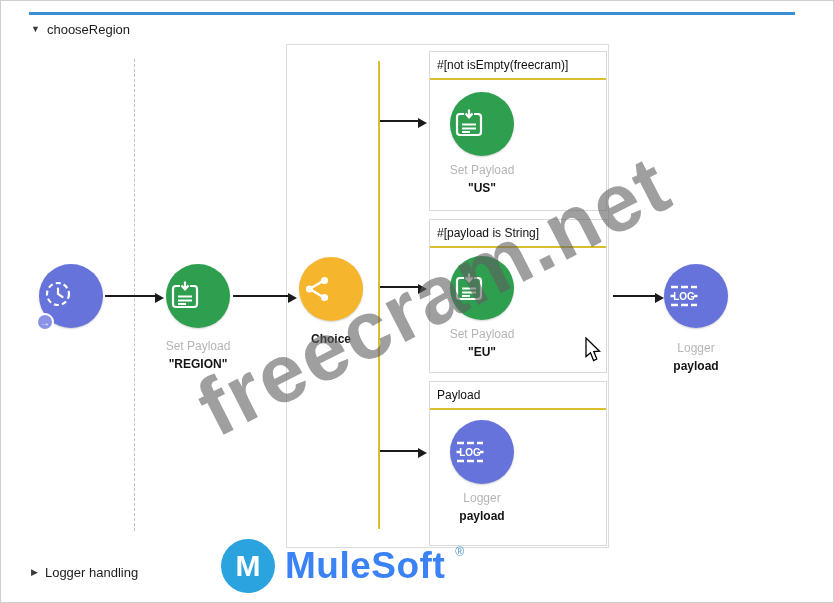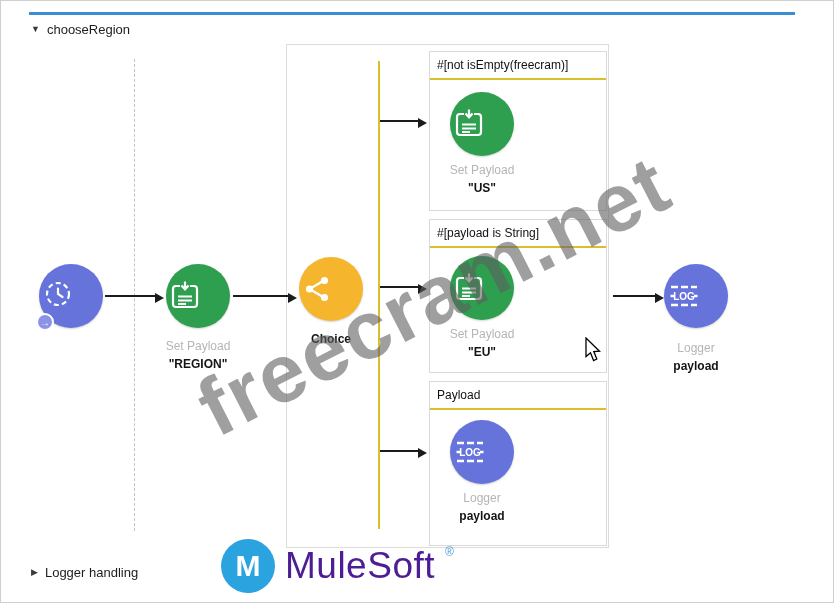--- a/index.html
+++ b/index.html
@@ -33,21 +33,21 @@
 
   .route { position:absolute; left:428px; width:178px; border:1px solid #d9d9d9; background:#ffffff; z-index:2; }
   .route .cond { position:absolute; left:7px; top:6px; font-size:12px; color:#111111; white-space:nowrap; }
   .route .rule { position:absolute; left:0; right:0; top:26px; height:2px; background:#d9bf2b; }
   .route .node { left:20px; }
   .route .lbl { left:0; width:104px; }
 
   .brand { position:absolute; left:220px; top:538px; display:flex; align-items:center; gap:10px; z-index:5; }
   .brand-circle { width:54px; height:54px; border-radius:50%; background:#2ba3de; display:flex; align-items:center; justify-content:center; }
   .brand-circle span { color:#ffffff; font-weight:bold; font-size:30px; }
-  .brand-text { font-size:37px; font-weight:normal; color:#4c1d95; letter-spacing:.5px; }
+  .brand-text { font-size:37px; font-weight:bold; color:#3b82f6; letter-spacing:.5px; }
   .brand-reg { font-size:12px; color:#4d9bd1; align-self:flex-start; margin-top:6px; }
 
   .watermark { position:absolute; left:128px; top:248px; width:610px; text-align:center;
     transform:rotate(-27deg); font-size:82px; font-weight:bold; letter-spacing:2px;
     color:rgba(95,95,95,.6); z-index:40; pointer-events:none; white-space:nowrap; }
 
   .cursor { position:absolute; left:583px; top:336px; z-index:50; }
 </style>
 </head>
 <body>

